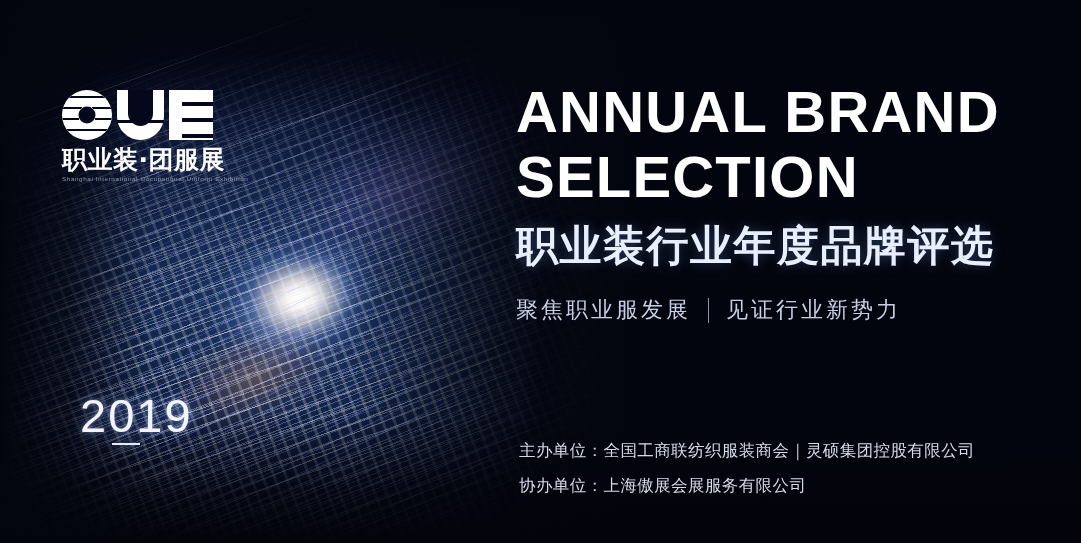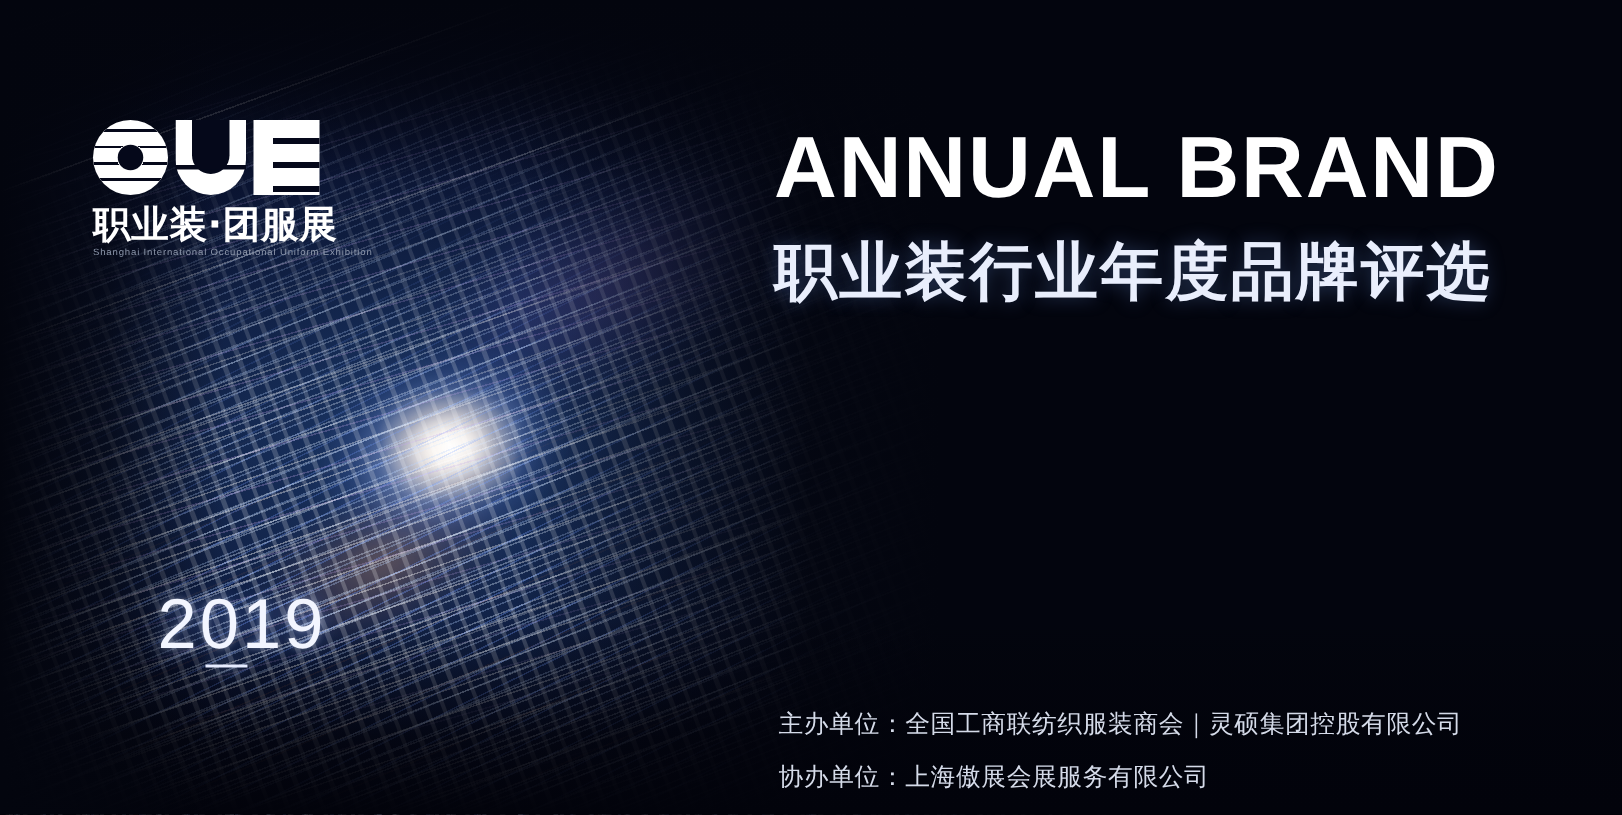--- a/index.html
+++ b/index.html
@@ -140,21 +140,21 @@
   .bg-fade-bottom{
     position:absolute;left:0;bottom:0;right:0;height:130px;
     background:linear-gradient(0deg,#02030b 0%,rgba(2,3,11,.78) 40%,rgba(2,3,11,0) 100%);
   }
   .bg-fade-left{
     position:absolute;left:0;top:0;bottom:0;width:150px;
     background:linear-gradient(90deg,#03050e 0%,rgba(3,5,14,.70) 48%,rgba(3,5,14,0) 100%);
   }
 
   
-  .logo{position:absolute;left:62px;top:78px;width:176px;}
+  .logo{position:absolute;left:62px;top:88px;width:176px;}
   .logo-mark{display:flex;align-items:flex-end;gap:5px;height:52px;}
   .logo-o{position:relative;width:50px;height:50px;border-radius:50%;
     background:#fff;}
   .logo-o::before{content:"";position:absolute;left:50%;top:50%;
     width:17px;height:17px;border-radius:50%;background:#05081a;
     transform:translate(-50%,-50%);}
   .logo-o::after{content:"";position:absolute;left:0;top:0;right:0;bottom:0;
     border-radius:50%;
     background:repeating-linear-gradient(0deg,
       rgba(0,0,0,0) 0px, rgba(0,0,0,0) 9px,
@@ -187,21 +187,20 @@
   }
 
   
   .years{
     position:absolute;left:80px;top:392px;
     font-family:"Liberation Sans",sans-serif;
     font-weight:300;
     color:#f2f5ff;
     letter-spacing:2px;
     text-shadow:0 0 14px rgba(120,160,255,.5),0 0 4px rgba(255,255,255,.35);
-    margin-left:25px;
   }
   .years div{font-size:47px;line-height:1.02;}
   .years .dash{
     width:28px;height:2px;background:#e8eeff;margin:3px 0 3px 32px;
     box-shadow:0 0 10px rgba(150,190,255,.7);
   }
 
   
   .hero{position:absolute;left:516px;top:80px;width:540px;}
   .hero h1{
@@ -223,21 +222,21 @@
     margin-top:26px;
     display:flex;align-items:center;gap:17px;
     font-family:"DejaVu Sans",sans-serif;
     font-size:22px;color:#c7cfe4;letter-spacing:3px;white-space:nowrap;
   }
   .hero .tagline .bar{
     display:inline-block;width:1px;height:25px;background:#8d97ad;
   }
 
   
-  .orgs{position:absolute;left:519px;top:472px;}
+  .orgs{position:absolute;left:519px;top:440px;}
   .orgs p{
     margin:0 0 13px 0;
     font-family:"DejaVu Sans",sans-serif;
     font-size:16.5px;color:#d5dbe9;letter-spacing:.4px;white-space:nowrap;
   }
   .orgs p:last-child{margin-bottom:6px;}
 </style>
 </head>
 <body>
 
@@ -277,22 +276,28 @@
   </div>
 
   <div class="years">
     <div>2019</div>
     <div class="dash"></div>
   </div>
 
   <div class="hero">
     <h1>
       <span>ANNUAL BRAND</span>
+      <span class="l2">SELECTION</span>
     </h1>
     <h2>职业装行业年度品牌评选</h2>
+    <div class="tagline">
+      <span>聚焦职业服发展</span>
+      <span class="bar"></span>
+      <span>见证行业新势力</span>
+    </div>
   </div>
 
   <div class="orgs">
     <p>主办单位：全国工商联纺织服装商会｜灵硕集团控股有限公司</p>
     <p>协办单位：上海傲展会展服务有限公司</p>
   </div>
 
 </div>
 
 </body></html>

